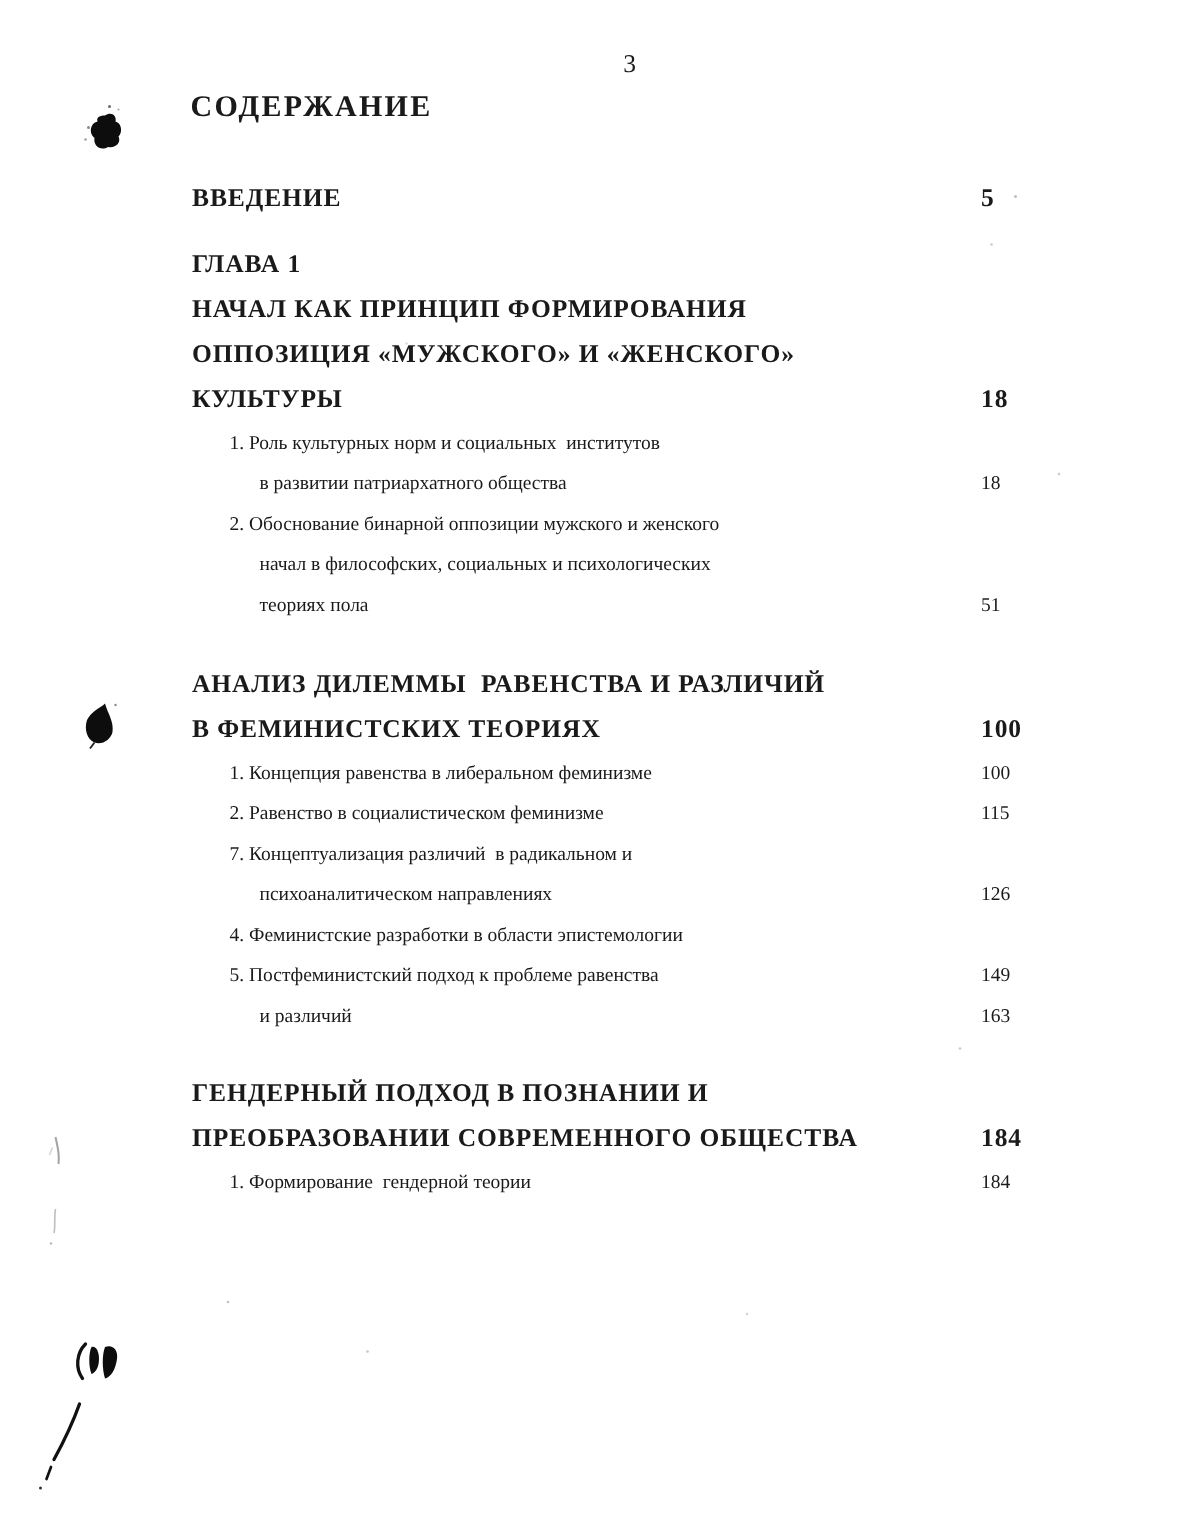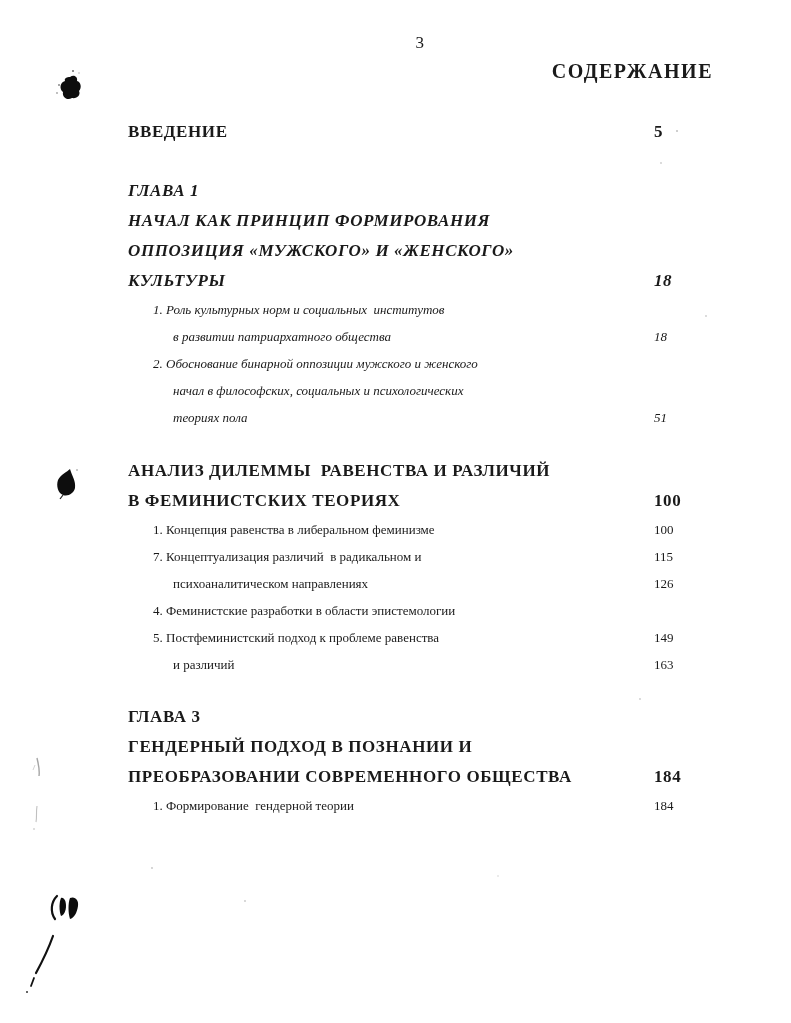--- a/index.html
+++ b/index.html
@@ -15,42 +15,42 @@
   .pagenum-line {
     position: absolute;
     top: 33px; left: 127px; width: 586px;
     text-align: center;
     font-size: 17px;
     letter-spacing: 0.5px;
   }
   .doc-title {
     position: absolute;
     top: 60px; left: 127px; width: 586px;
-    text-align: right;
+    text-align: left;
     font-size: 20px;
     font-weight: bold;
     letter-spacing: 1.5px;
   }
   .toc {
     position: absolute;
     left: 128px; top: 118px; width: 586px;
   }
   .row { position: relative; }
   .row.h { line-height: 30px; font-size: 17px; font-weight: bold; letter-spacing: 0.6px; }
   .row.i { line-height: 27px; font-size: 13px; }
   .row.i.bold { font-size: 17px; font-weight: bold; letter-spacing: 0.6px; }
   .txt { white-space: pre; }
   .ind1 { display: inline-block; padding-left: 25px; }
   .ind2 { display: inline-block; padding-left: 45px; }
   .pg {
     position: absolute;
     left: 526px; top: 0;
     white-space: nowrap;
   }
-  .chapter.c1 { margin-top: 31px; font-style: italic; }
+  .chapter.c1 { margin-top: 16px; }
   .chapter.c2 { margin-top: 25px; }
   .chapter.c3 { margin-top: 24px; }
   .marks {
     position: absolute;
     left: 0; top: 0;
     pointer-events: none;
   }
 </style>
 </head>
 <body>
@@ -106,20 +106,21 @@
       </div>
       <div class="row h">
         <span class="txt">В ФЕМИНИСТСКИХ ТЕОРИЯХ</span>
         <span class="pg">100</span>
       </div>
       <div class="row i">
         <span class="txt ind1">1. Концепция равенства в либеральном феминизме</span>
         <span class="pg">100</span>
       </div>
       <div class="row i">
+        <span class="txt ind1">2. Равенство в социалистическом феминизме</span>
         <span class="pg">115</span>
       </div>
       <div class="row i">
         <span class="txt ind1">7. Концептуализация различий  в радикальном и</span>
       </div>
       <div class="row i">
         <span class="txt ind2">психоаналитическом направлениях</span>
         <span class="pg">126</span>
       </div>
       <div class="row i">
@@ -131,23 +132,20 @@
       <div class="row i">
         <span class="txt ind1">5. Постфеминистский подход к проблеме равенства</span>
       </div>
       <div class="row i">
         <span class="txt ind2">и различий</span>
         <span class="pg">163</span>
       </div>
     </section>
 
     <section class="chapter c3">
-      <div class="row h">
-        <span class="txt">ГЛАВА 3</span>
-      </div>
       <div class="row h">
         <span class="txt">ГЕНДЕРНЫЙ ПОДХОД В ПОЗНАНИИ И</span>
       </div>
       <div class="row h">
         <span class="txt">ПРЕОБРАЗОВАНИИ СОВРЕМЕННОГО ОБЩЕСТВА</span>
         <span class="pg">184</span>
       </div>
       <div class="row i">
         <span class="txt ind1">1. Формирование  гендерной теории</span>
         <span class="pg">184</span>

